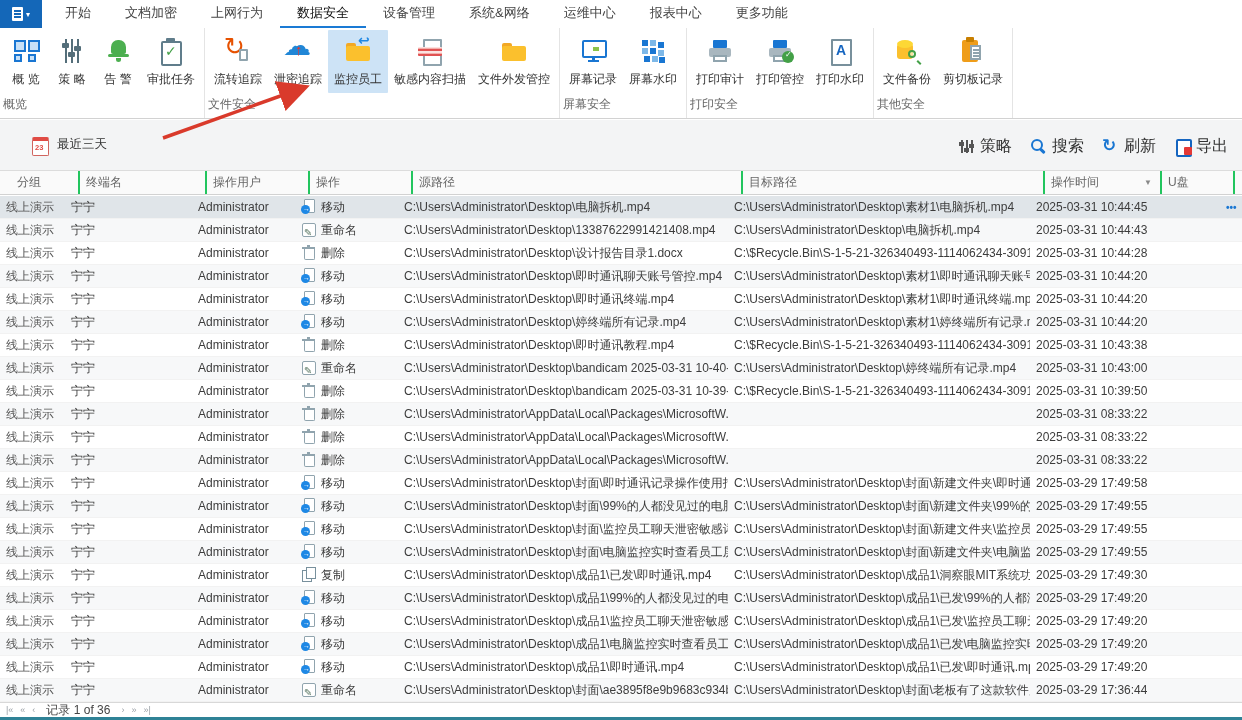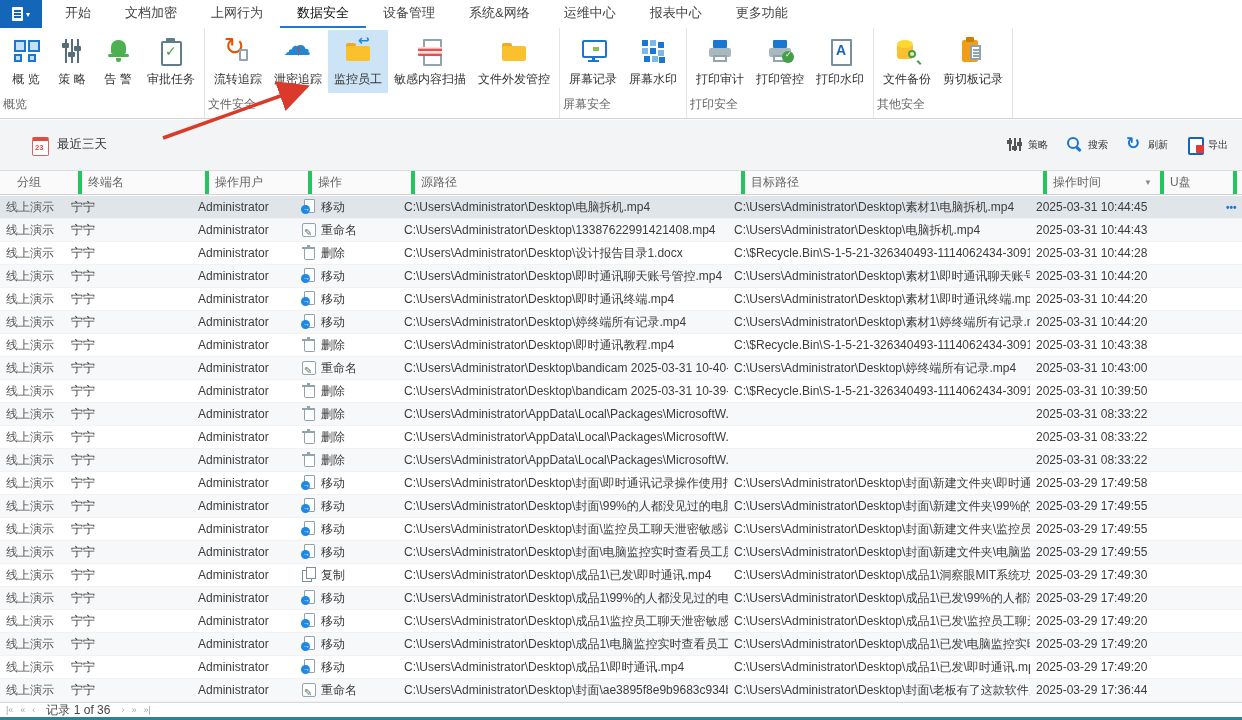--- a/index.html
+++ b/index.html
@@ -82,37 +82,37 @@
   
   .ic-clipboard-doc::before{left:4px;top:4px;width:16px;height:22px;background:#ef9d1a;border-radius:2px;}
   .ic-clipboard-doc::after{left:8px;top:1px;width:8px;height:5px;background:#c87f00;border-radius:1px;}
   .ic-clipboard-doc i.a{left:12px;top:9px;width:11px;height:15px;background:#fff;border:2px solid #90a4ae;}
   .ic-clipboard-doc i.a::before{content:"";position:absolute;left:1px;top:2px;width:6px;height:2px;background:#90a4ae;box-shadow:0 3px 0 #90a4ae,0 6px 0 #90a4ae;}
   
   .annot{position:absolute;left:0;top:0;pointer-events:none;z-index:50;}
   
   .filterbar{position:absolute;top:120px;left:0;right:0;height:50px;background:#f3f4f5;}
   .datefilter{position:absolute;left:18px;top:16px;display:flex;align-items:center;gap:7px;font-size:12.5px;color:#333;cursor:pointer;padding-left:14px;}
-  .actions{position:absolute;right:14px;top:16px;display:flex;gap:18px;font-size:10px;color:#333;}
+  .actions{position:absolute;right:14px;top:16px;display:flex;gap:18px;font-size:16px;color:#333;}
   .action{display:flex;align-items:center;gap:4px;cursor:pointer;}
   .ai{position:relative;width:18px;height:17px;display:inline-block;}
   .ai::before,.ai::after{content:"";position:absolute;}
   .ai-calendar::before{left:0;top:1px;width:15px;height:14px;background:#fff;border:1px solid #d1655f;border-top:4px solid #e04b44;border-radius:2px;}
   .ai-calendar::after{content:"23";left:3px;top:7px;font-size:7.5px;font-weight:bold;color:#e04b44;}
   .ai-sliders-small::before{left:3px;top:2px;width:2px;height:13px;background:#555;box-shadow:5px 0 0 #555,10px 0 0 #555;}
   .ai-sliders-small::after{left:1px;top:4px;width:5px;height:4px;background:#555;box-shadow:5px 6px 0 #555,10px 2px 0 #555;}
   .ai-search::before{left:1px;top:1px;width:8px;height:8px;border:2px solid #1976d2;border-radius:50%;}
   .ai-search::after{left:11px;top:10px;width:3px;height:6px;background:#1976d2;transform:rotate(-45deg);border-radius:1px;}
   .ai-refresh::before{content:"↻";left:0;top:-3px;font-size:17px;font-weight:bold;color:#1976d2;}
   .ai-export::before{left:2px;top:1px;width:12px;height:14px;background:#fff;border:2px solid #1565c0;border-radius:2px;}
   .ai-export::after{left:10px;top:9px;width:8px;height:8px;background:#e53935;border-radius:1px;}
   
   .thead,.tr{display:grid;grid-template-columns:65px 127px 103px 103px 330px 302px 117px 73px 22px;}
   .thead{position:absolute;top:170px;left:0;right:0;height:25px;background:#fafafa;border-top:1px solid #dcdcdc;border-bottom:1px solid #d2d2d2;padding-left:13px;}
-  .th{position:relative;font-size:12px;color:#666;line-height:23px;padding:0 6px;border-left:4px solid #22c55e;white-space:nowrap;overflow:hidden;}
+  .th{position:relative;font-size:12px;color:#666;line-height:23px;padding:0 6px;border-left:2px solid #22c55e;white-space:nowrap;overflow:hidden;}
   .th:first-child{border-left:none;padding-left:4px;}
   .sortarrow{position:absolute;right:8px;top:0;font-size:8px;color:#888;}
   .tbody{position:absolute;top:196px;left:0;right:0;background:#fff;}
   .tr{height:23px;border-bottom:1px solid #f2f2f2;cursor:default;}
   .tr:nth-child(even){background:#f7f8f9;}
   .tr.sel{background:#e0e5e9;}
   .td{font-size:12px;color:#3c3c3c;line-height:22px;padding:0 6px;white-space:nowrap;overflow:hidden;}
   .td:first-child{color:#555;}
   .more{color:#1976d2;font-weight:bold;font-size:10px;letter-spacing:0;cursor:pointer;}
   

